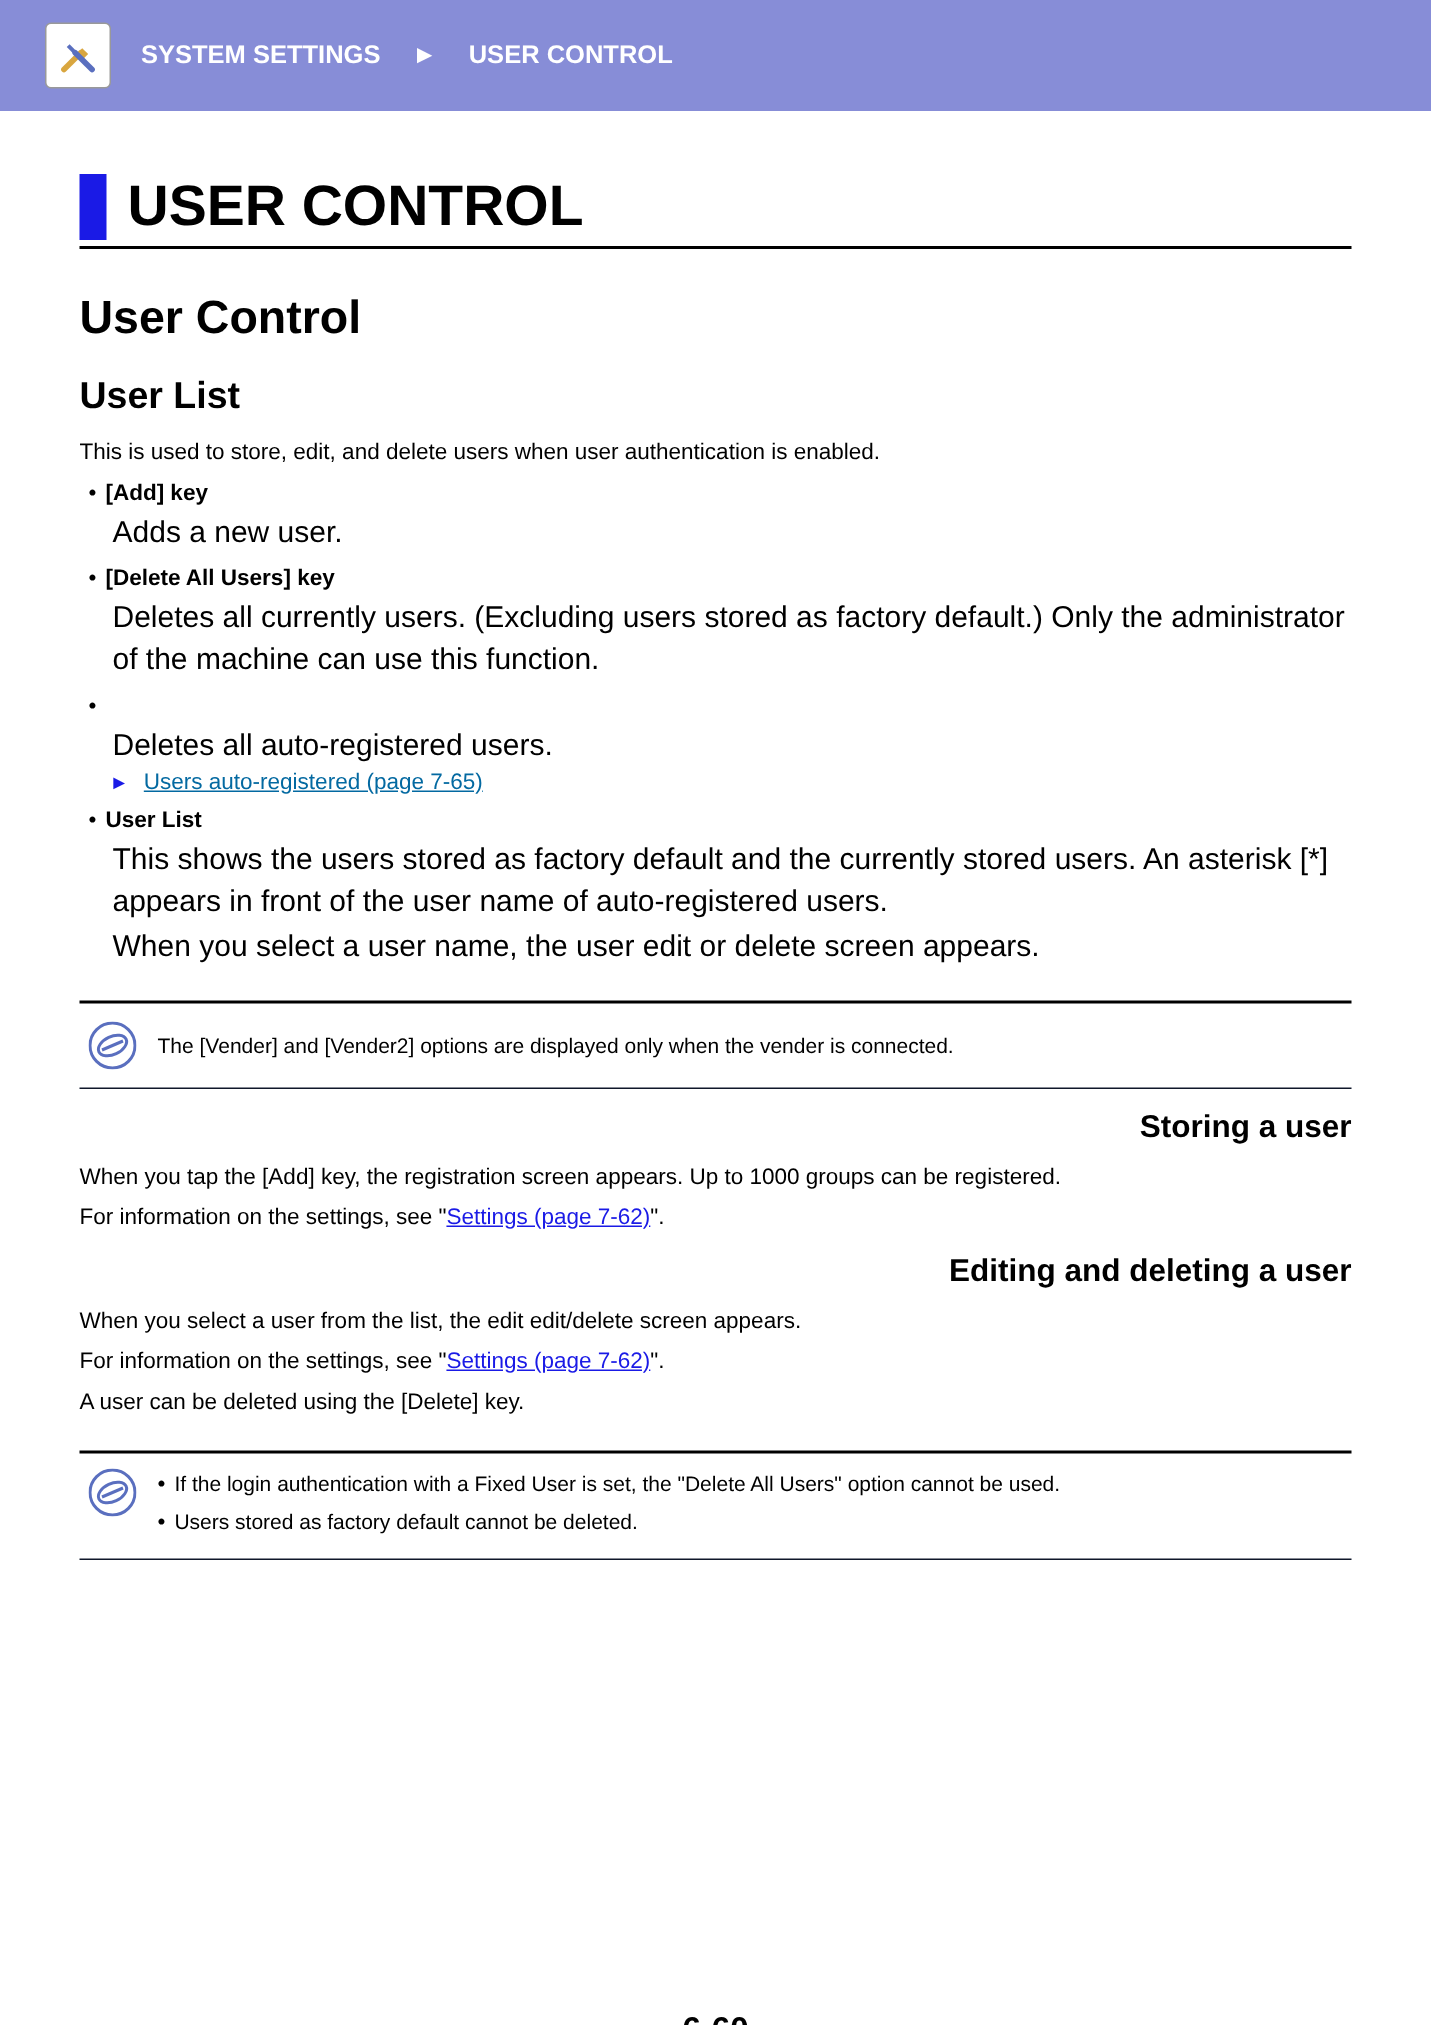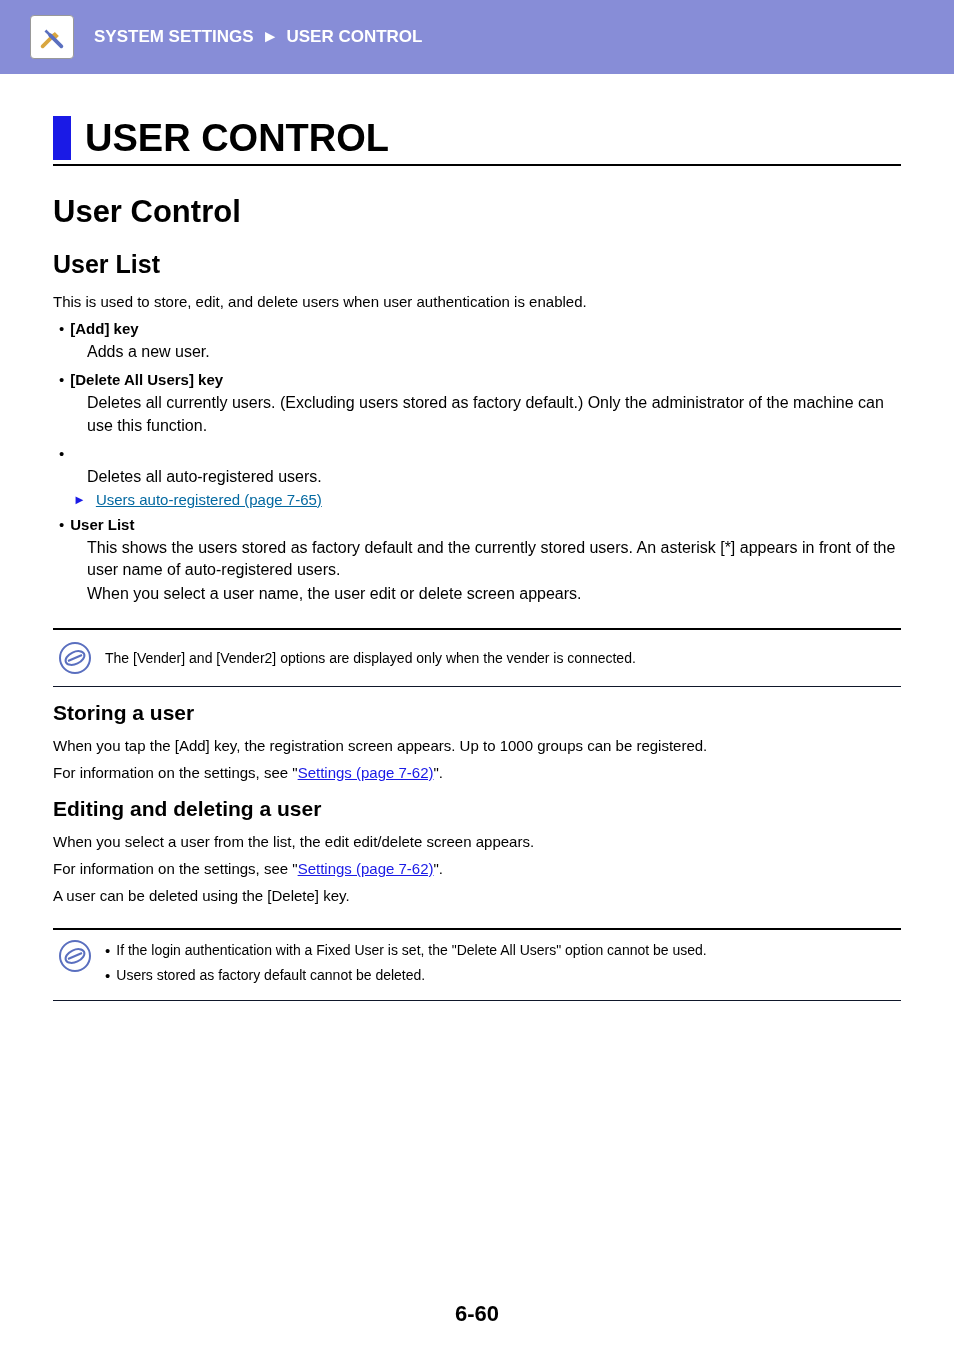--- a/index.html
+++ b/index.html
@@ -29,21 +29,21 @@
     justify-content: center;
     margin-right: 20px;
   }
   .header-icon-box svg { width: 30px; height: 30px; }
   .breadcrumb {
     color: #fff;
     font-weight: bold;
     font-size: 17px;
     display: flex;
     align-items: center;
-    gap: 8px;
+    gap: 21px;
   }
   .content {
     padding: 20px 53px 0 53px;
   }
   .page-title-wrap {
     display: flex;
     align-items: center;
     border-bottom: 2px solid #000;
     padding-bottom: 4px;
     margin-top: 22px;
@@ -66,43 +66,44 @@
   }
   .h2 {
     font-size: 25px;
     font-weight: bold;
     margin: 18px 0 12px 0;
   }
   .h3 {
     font-size: 21px;
     font-weight: bold;
     margin: 14px 0 10px 0;
+    text-align: right;
   }
   .body-text {
     font-size: 15px;
     line-height: 1.4;
     margin: 0 0 6px 0;
   }
   .bullet-list { margin: 4px 0 0 6px; padding: 0; }
   .bullet-item { margin: 2px 0 6px 0; }
   .bullet-row {
     display: flex;
     align-items: flex-start;
   }
   .bullet-dot {
     font-size: 15px;
     line-height: 1.4;
     padding-right: 6px;
     padding-left: 0;
   }
   .bullet-label { font-weight: bold; font-size: 15px; line-height: 1.4; }
   .bullet-desc {
-    font-size: 16px;
+    font-size: 20px;
     line-height: 1.4;
-    margin-left: 28px;
+    margin-left: 16px;
     margin-top: 2px;
   }
   .xref-row {
     display: flex;
     align-items: center;
     margin-left: 14px;
     margin-top: 2px;
   }
   .xref-arrow {
     color: #1a1ae6;

